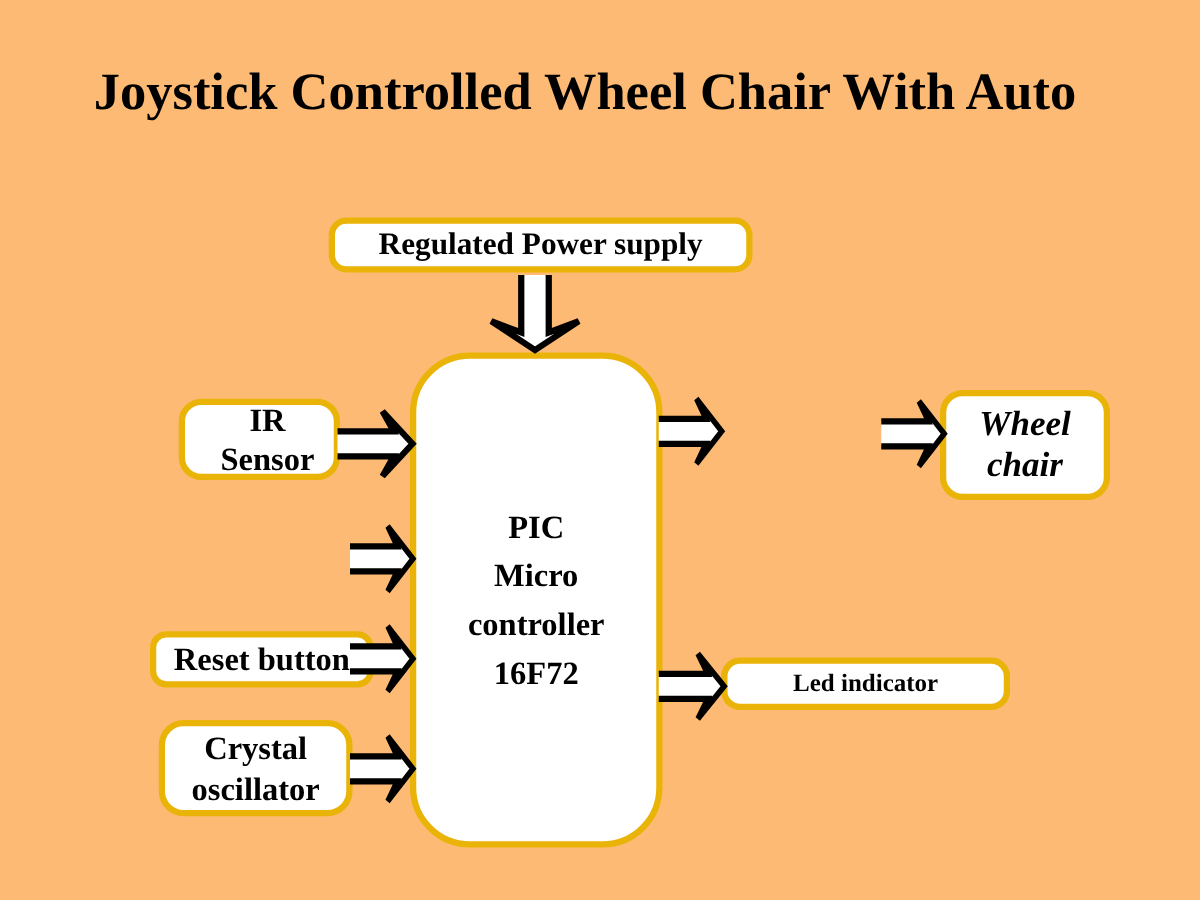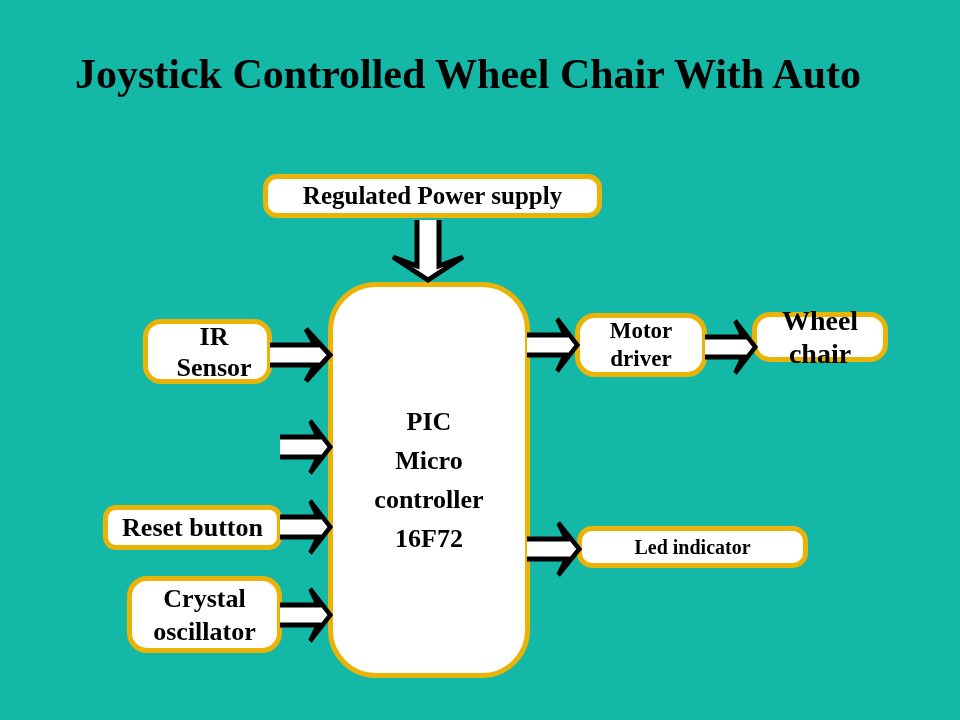--- a/index.html
+++ b/index.html
@@ -4,21 +4,21 @@
 <style>
   html, body {
     margin: 0;
     padding: 0;
     background: #ffffff;
   }
   .canvas {
     position: relative;
     width: 960px;
     height: 720px;
-    background: #14b8a6;
+    background: #fdba74;
     overflow: hidden;
     font-family: "Liberation Serif", "DejaVu Serif", serif;
     color: #000000;
   }
   .title {
     position: absolute;
     left: 40px;
     top: 50px;
     width: 856px;
     text-align: center;
@@ -43,24 +43,24 @@
     color: #000000;
   }
   .node span {
     white-space: pre-line;
     display: block;
   }
   .power   { left: 263px; top: 174px; width: 339px; height: 44px;  border-radius: 14px; font-size: 25px; }
   .mcu     { left: 328px; top: 282px; width: 202px; height: 396px; border-radius: 48px; font-size: 26px; line-height: 39px; }
   .ir      { left: 143px; top: 319px; width: 129px; height: 65px;  border-radius: 18px; font-size: 26px; line-height: 31px; padding-left: 13px; }
   .joy     { left: 143px; top: 416px; width: 139px; height: 62px;  border-radius: 18px; font-size: 26px; }
-  .reset   { left: 103px; top: 505px; width: 179px; height: 45px;  border-radius: 13px; font-size: 26px; }
+  .reset   { left: 120px; top: 505px; width: 179px; height: 45px;  border-radius: 13px; font-size: 26px; }
   .crystal { left: 127px; top: 576px; width: 155px; height: 77px;  border-radius: 20px; font-size: 26px; line-height: 33px; }
   .motor   { left: 575px; top: 313px; width: 132px; height: 64px;  border-radius: 20px; font-size: 23px; line-height: 28px; }
-  .wheel   { left: 752px; top: 312px; width: 136px; height: 50px;  border-radius: 18px; font-size: 28px; line-height: 33px; }
+  .wheel   { left: 752px; top: 312px; width: 136px; height: 88px;  border-radius: 18px; font-size: 28px; line-height: 33px; font-style: italic; }
   .led     { left: 577px; top: 526px; width: 231px; height: 42px;  border-radius: 15px; font-size: 20px; }
   .arrow {
     position: absolute;
     overflow: visible;
   }
   .arrow path {
     fill: #ffffff;
     stroke: #000000;
     stroke-width: 5;
     stroke-linejoin: miter;
@@ -94,24 +94,20 @@
 
   <div class="node reset">
     <span>Reset button</span>
   </div>
 
   <div class="node crystal">
     <span>Crystal
 oscillator</span>
   </div>
 
-  <div class="node motor">
-    <span>Motor
-driver</span>
-  </div>
 
   <div class="node wheel">
     <span>Wheel
 chair</span>
   </div>
 
   <div class="node led">
     <span>Led indicator</span>
   </div>
 

